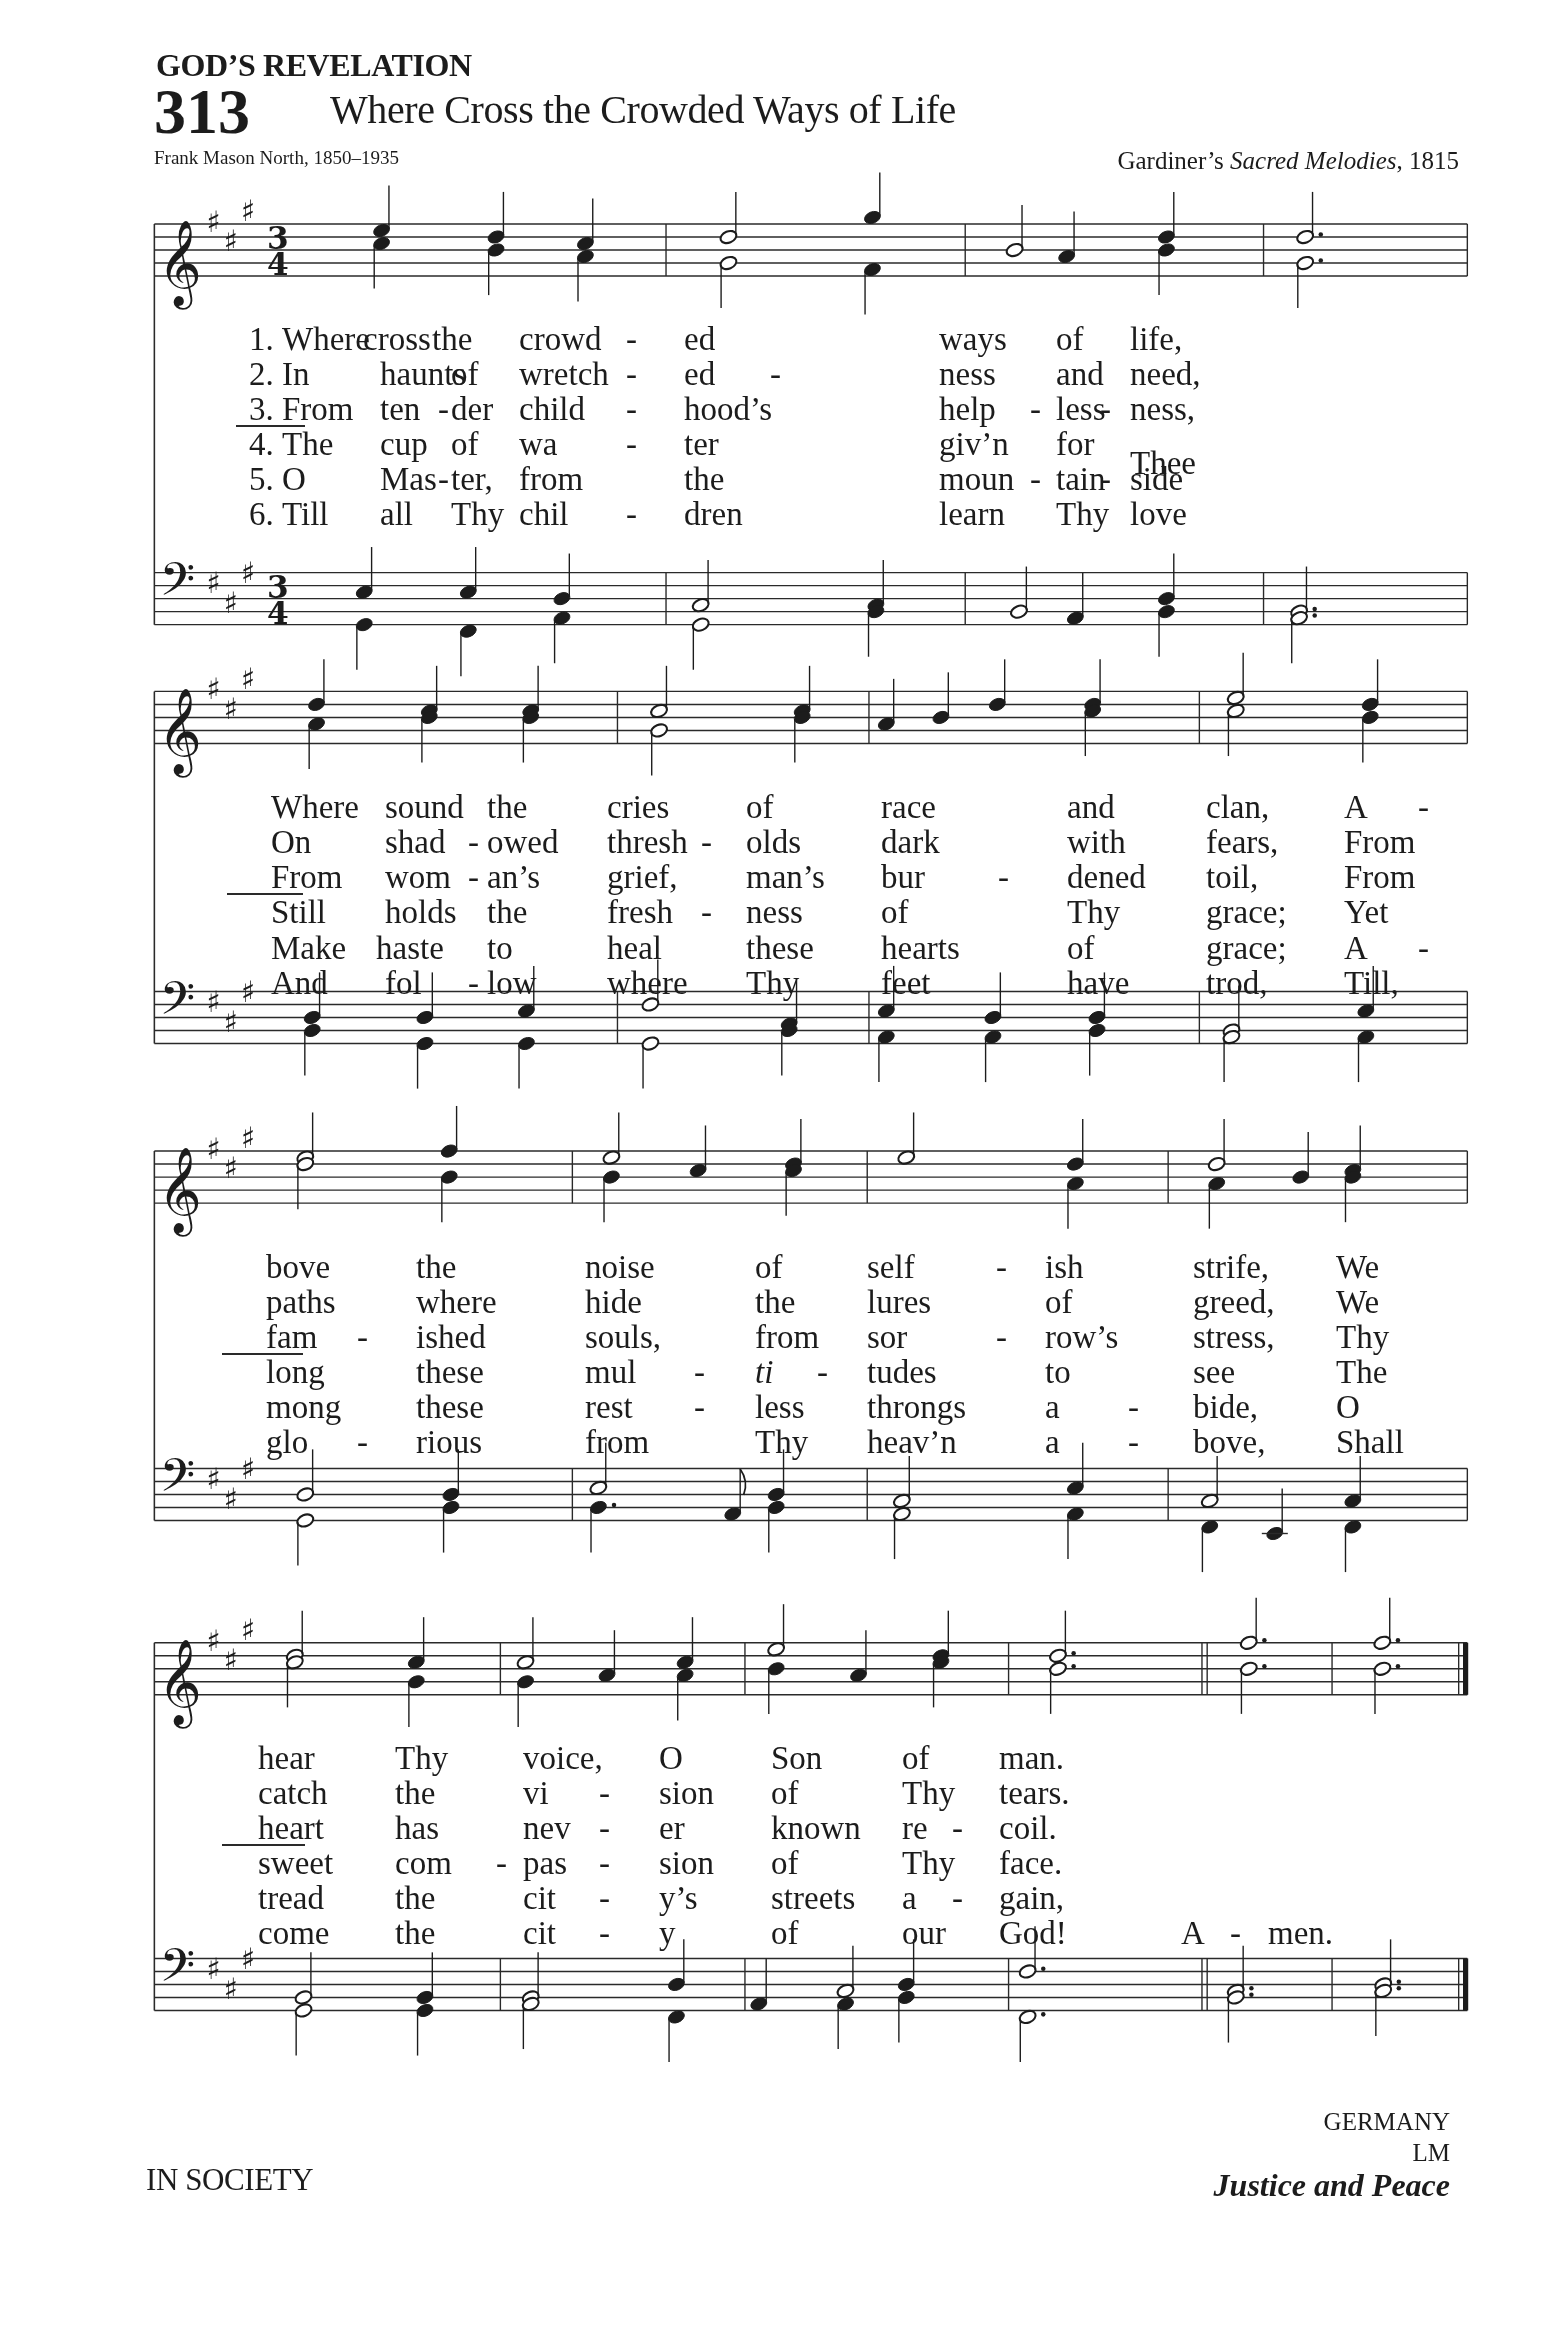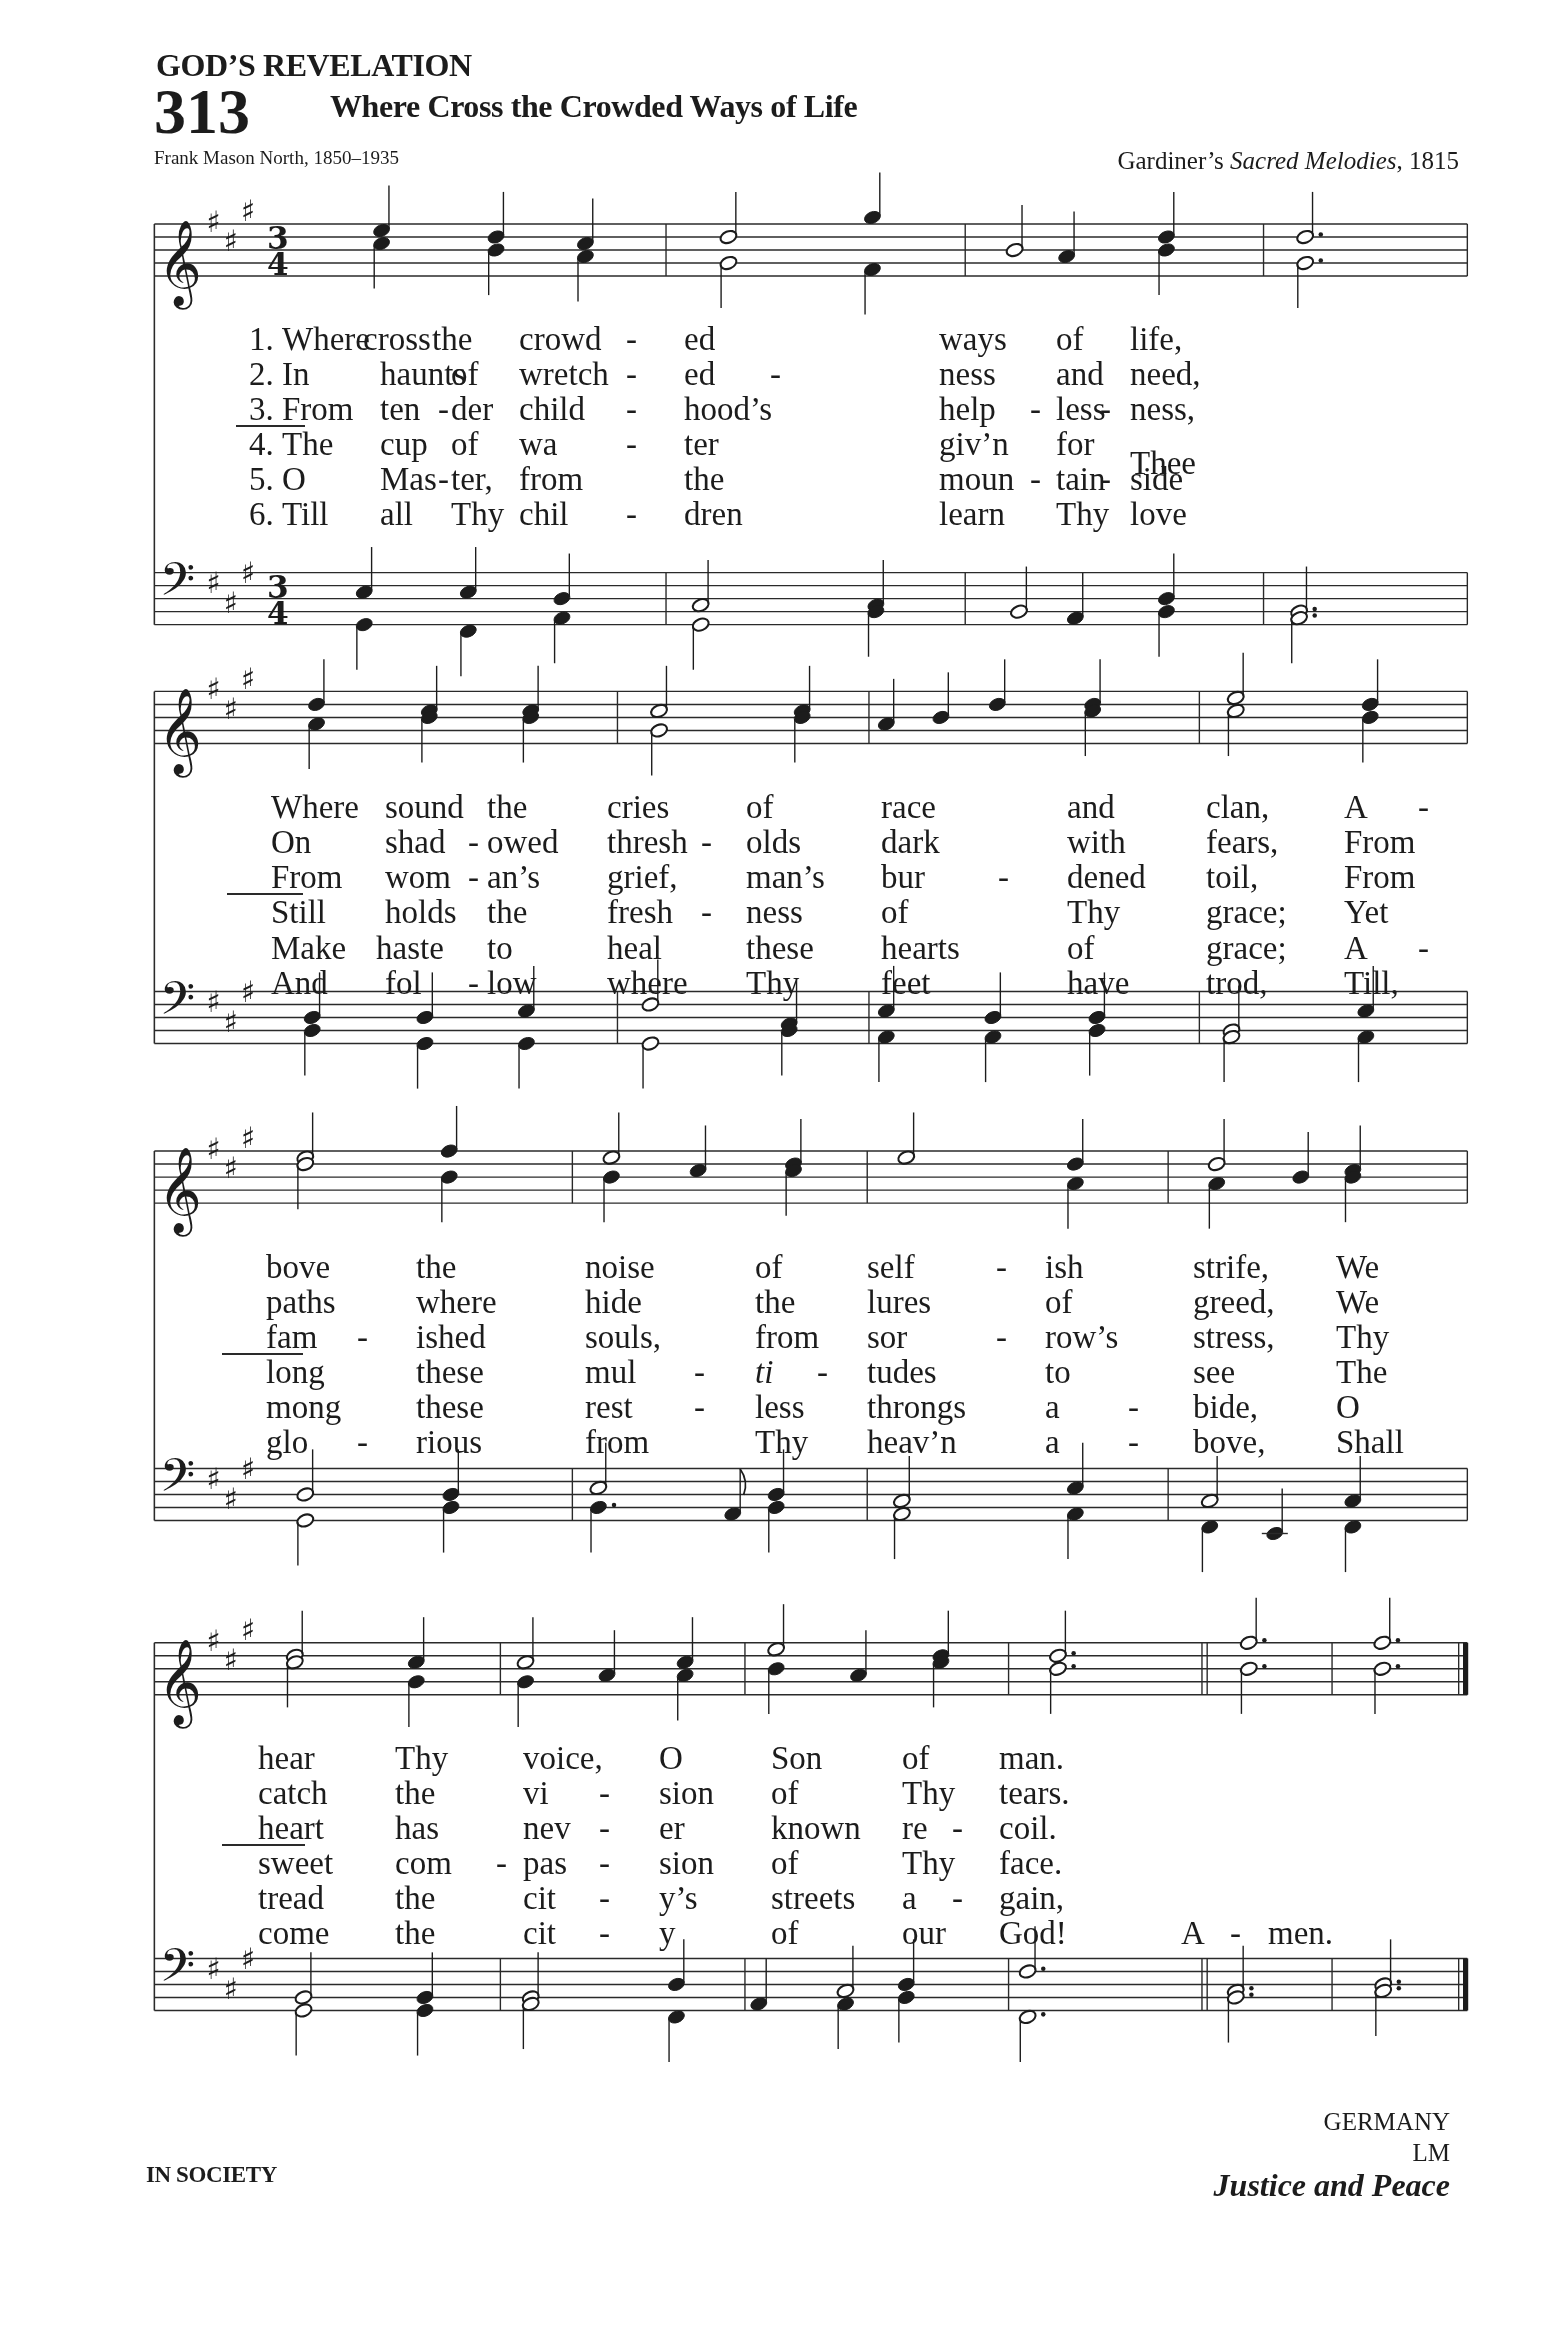--- a/index.html
+++ b/index.html
@@ -1,27 +1,27 @@
 <!DOCTYPE html>
 <html style="font-size:14px"><head>
 <meta charset="utf-8">
 <style>
   html, body { margin:0; padding:0; background:#ffffff; }
   body { width:1561px; height:2342px; position:relative; overflow:hidden;
          font-family:"Liberation Serif","DejaVu Serif",serif; color:#1c1c1c; }
   .abs { position:absolute; white-space:nowrap; }
   .section-head { left:156px; top:47px; font-size:32px; font-weight:bold; letter-spacing:-0.4px; }
   .hymn-num { left:154px; top:80px; font-size:64px; font-weight:bold; line-height:1; }
-  .hymn-title { left:330px; top:90px; font-size:32px; font-weight:bold; line-height:1; letter-spacing:-0.4px; }
+  .hymn-title { left:330px; top:90px; font-size:40px; font-weight:normal; line-height:1; letter-spacing:-0.4px; }
   .author { left:154px; top:147px; font-size:19px; }
   .source { right:102px; top:147px; font-size:25px; }
   .source i { font-style:italic; }
   svg.music { position:absolute; left:0; top:0; }
   .lyric { position:absolute; font-size:33px; line-height:1; white-space:nowrap; transform:translateX(0); }
-  .foot-left { left:146px; top:2162px; font-size:23px; font-weight:bold; letter-spacing:-0.4px; }
+  .foot-left { left:146px; top:2162px; font-size:31px; font-weight:normal; letter-spacing:-0.4px; }
   .foot-tune { right:111px; top:2108px; font-size:25px; text-align:right; }
   .foot-meter { right:111px; top:2139px; font-size:25px; text-align:right; }
   .foot-topic { right:111px; top:2167px; font-size:32px; font-weight:bold; font-style:italic; text-align:right; }
   .underline-mark { position:absolute; height:1.7px; background:#2a2a2a; }
 </style>
 </head>
 <body>
 
 <div class="abs section-head">GOD’S REVELATION</div>
 <div class="abs hymn-num">313</div>

